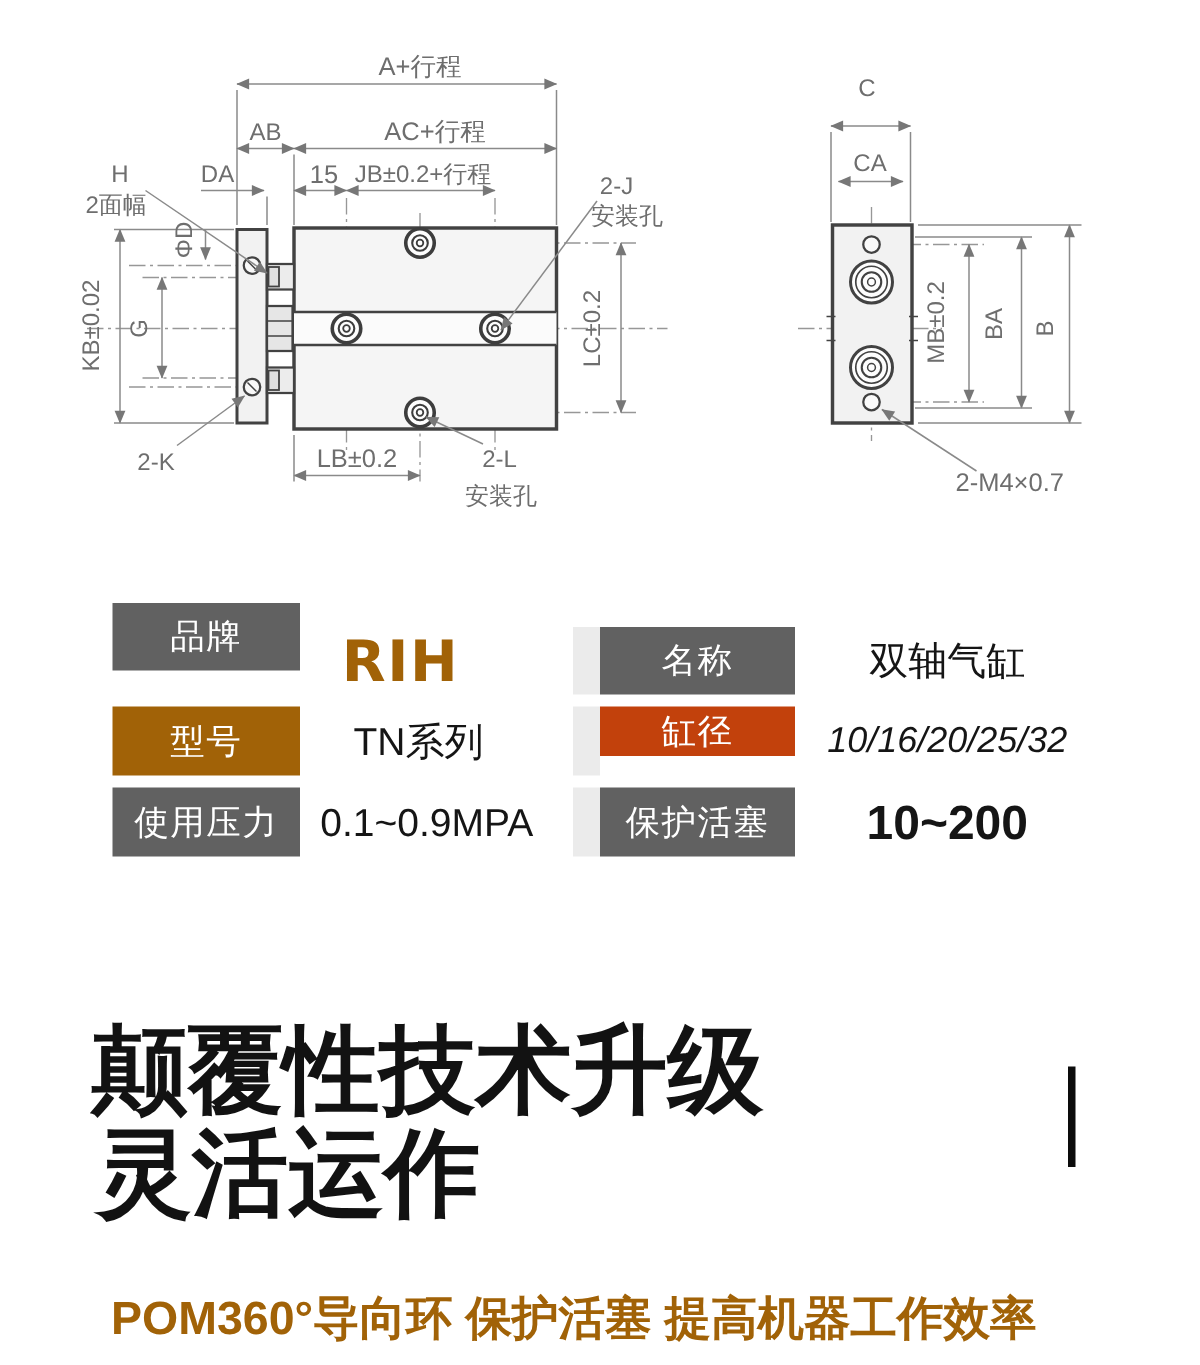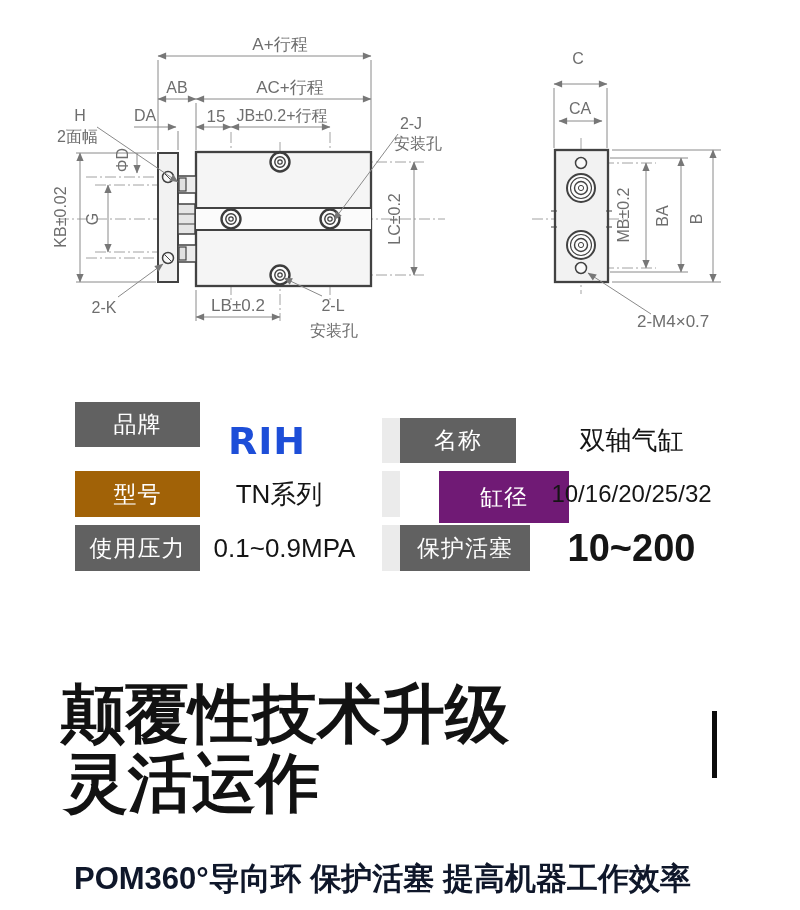--- a/index.html
+++ b/index.html
@@ -7,28 +7,28 @@
         font-family:"Liberation Sans",sans-serif;}
   .abs{position:absolute;}
 
   
   .cell{position:absolute;display:flex;align-items:center;justify-content:center;box-sizing:border-box;}
   .th{color:#ffffff;font-size:23px;font-weight:500;letter-spacing:1px;}
   .td{color:#151515;font-size:26px;}
   .td-left{padding-right:48px;}
   .brand{font-size:38px;font-weight:bold;letter-spacing:1px;font-family:"DejaVu Sans","Liberation Sans",sans-serif;}
   .num{font-size:24px;}
-  .big{font-size:38px;font-weight:600;}
+  .big{font-size:32px;font-weight:600;}
   .gapstrip{position:absolute;background:#ebebeb;}
 
   
   .headline{position:absolute;color:#121212;font-weight:bold;
             font-family:"DejaVu Sans","Liberation Sans",sans-serif;
             font-size:64px;line-height:66px;letter-spacing:0px;white-space:nowrap;}
-  .subline{position:absolute;color:#0f172a;font-size:31px;font-weight:600;white-space:nowrap;}
+  .subline{position:absolute;color:#a16207;font-size:31px;font-weight:600;white-space:nowrap;}
   .vbar{position:absolute;background:#0c0c0c;}
 
   
   svg text{fill:#6e6e6e;font-family:"Liberation Sans",sans-serif;font-size:16px;}
   svg .big-t{font-size:17px;}
 </style>
 </head>
 <body>
 
 <div class="page">
@@ -184,30 +184,30 @@
     <text x="629" y="215" text-anchor="middle" transform="rotate(-90 629 215)">MB±0.2</text>
     <text x="668" y="216" text-anchor="middle" transform="rotate(-90 668 216)">BA</text>
     <text x="702" y="219" text-anchor="middle" transform="rotate(-90 702 219)">B</text>
     <text class="big-t" x="637" y="327" text-anchor="start">2-M4×0.7</text>
   </svg>
   </div>
 
   <div class="abs" style="left:0;top:0;width:800px;height:600px;">
 
     <div class="cell th" style="left: 75px; top: 402px; width: 125px; height: 45px; background: rgb(97, 97, 97);">品牌</div>
-    <div class="cell td td-left brand" style="left: 200px; top: 418px; width: 182px; height: 45px; color: #1d4ed8;">RIH</div>
+    <div class="cell td td-left brand" style="left: 200px; top: 418px; width: 182px; height: 45px; color: #a16207;">RIH</div>
     <div class="gapstrip" style="left:382px;top:418px;width:18px;height:45px;"></div>
-    <div class="cell th" style="left: 400px; top: 418px; width: 116px; height: 45px; background: rgb(97, 97, 97);">名称</div>
+    <div class="cell th" style="left: 400px; top: 418px; width: 130px; height: 45px; background: rgb(97, 97, 97);">名称</div>
     <div class="cell td" style="left:530px;top:418px;width:203px;height:45px;">双轴气缸</div>
 
     <div class="cell th" style="left: 75px; top: 471px; width: 125px; height: 46px; background: #a16207;">型号</div>
     <div class="cell td td-left" style="left:200px;top:471px;width:182px;height:46px;padding-left:24px;">TN系列</div>
     <div class="gapstrip" style="left:382px;top:471px;width:18px;height:46px;"></div>
-    <div class="cell th" style="left: 400px; top: 471px; width: 130px; height: 52px; background: #701a75; margin-left: 39px;">缸径</div>
-    <div class="cell td num" style="left:530px;top:471px;width:203px;height:46px;">10/16/20/25/32</div>
+    <div class="cell th" style="left: 400px; top: 471px; width: 130px; height: 33px; background: #c2410c;">缸径</div>
+    <div class="cell td num" style="left:530px;top:471px;width:203px;height:46px;font-style:italic;">10/16/20/25/32</div>
 
     <div class="cell th" style="left: 75px; top: 525px; width: 125px; height: 46px; background: rgb(97, 97, 97);">使用压力</div>
     <div class="cell td td-left" style="left:200px;top:525px;width:182px;height:46px;padding-left:35px;">0.1~0.9MPA</div>
     <div class="gapstrip" style="left:382px;top:525px;width:18px;height:46px;"></div>
     <div class="cell th" style="left: 400px; top: 525px; width: 130px; height: 46px; background: rgb(97, 97, 97);">保护活塞</div>
     <div class="cell td big" style="left:530px;top:525px;width:203px;height:46px;">10~200</div>
   </div>
 
   <div class="headline" style="left:61px;top:681px;">颠覆性技术升级</div>
   <div class="headline" style="left:64px;top:750px;">灵活运作</div>

